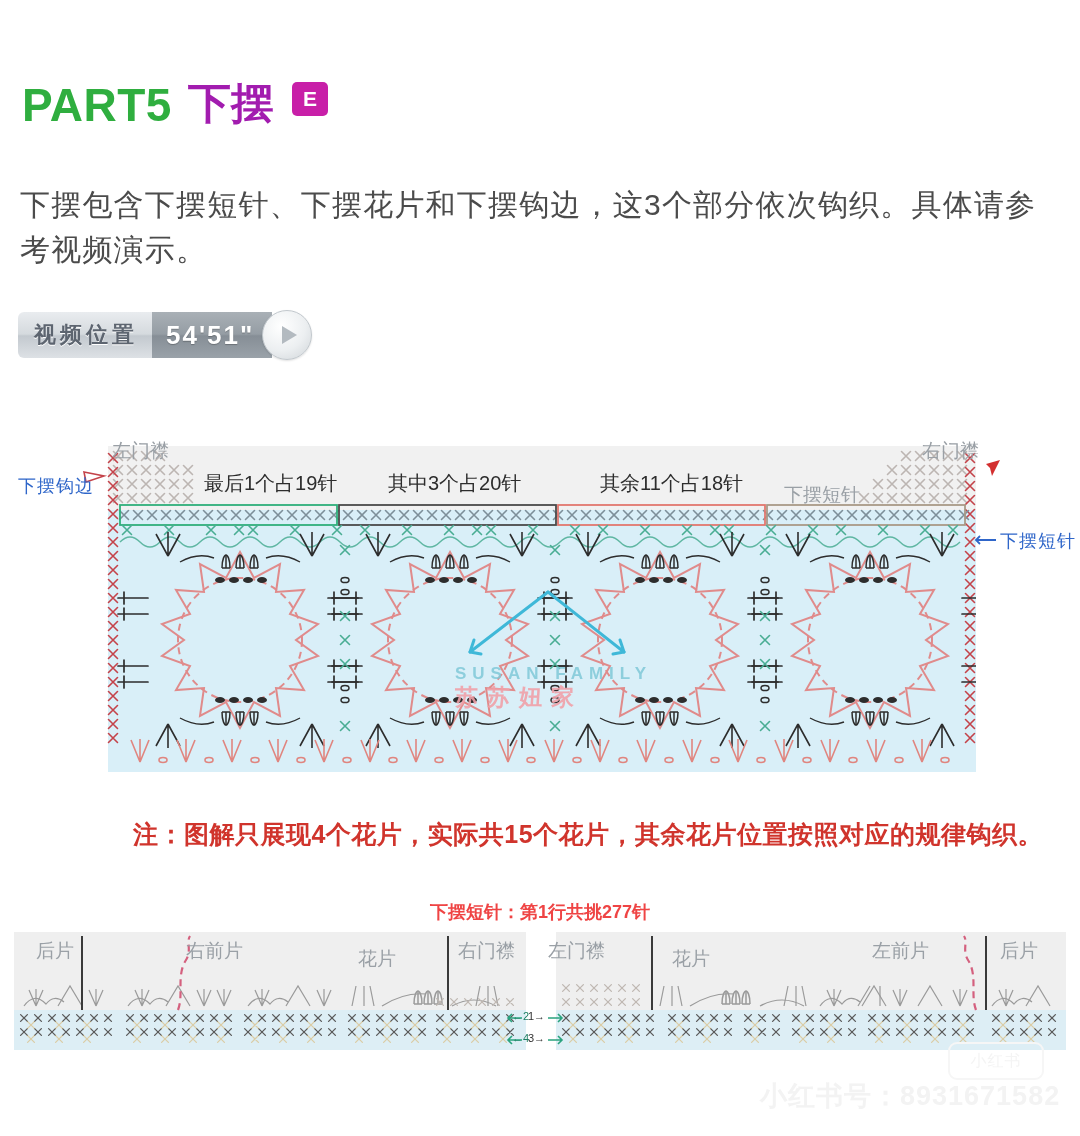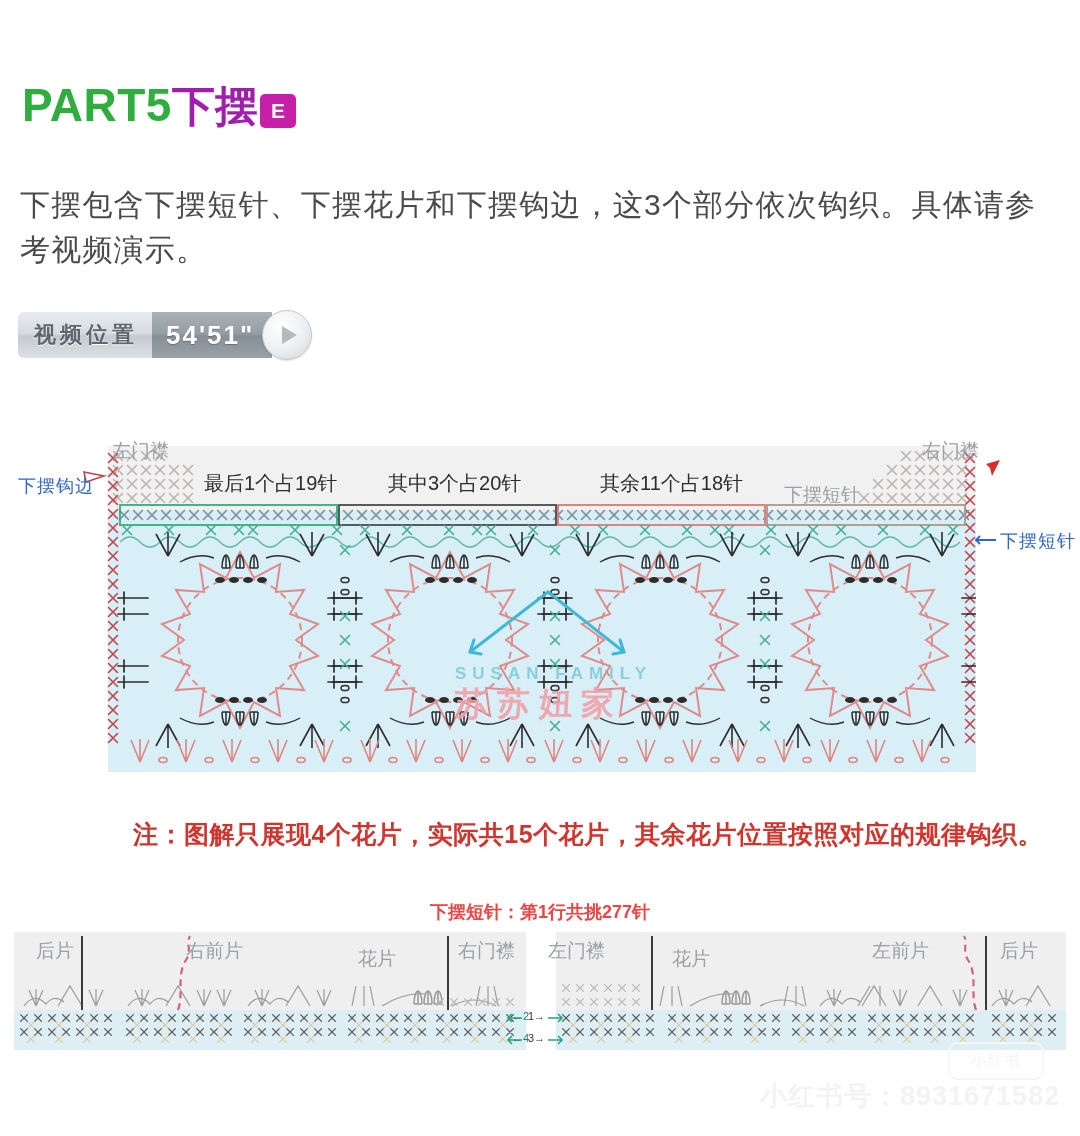--- a/index.html
+++ b/index.html
@@ -8,21 +8,21 @@
     background:#ffffff;
     font-family:"Liberation Sans","DejaVu Sans",sans-serif;
     overflow:hidden;
     position:relative;
   }
   .page{position:relative;width:1080px;height:1136px;}
 
   
   .title-row{
     position:absolute;left:22px;top:82px;
-    display:flex;align-items:flex-end;
+    display:flex;align-items:flex-start;gap:16px;
   }
   .title-part{
     font-size:46px;font-weight:bold;color:#2fae3f;
     letter-spacing:0.5px;line-height:1;
   }
   .title-cn{
     font-size:43px;font-weight:bold;color:#a21caf;
     line-height:1;
   }
   .title-badge{
@@ -92,21 +92,21 @@
     position:absolute;left:0;top:900px;width:1080px;text-align:center;
     color:#ef4444;font-size:18px;font-weight:bold;
   }
   .bottom-wrap{position:absolute;left:0;top:928px;width:1080px;height:140px;}
 
   .wm-center{
     position:absolute;left:455px;top:632px;width:220px;
     text-align:left;pointer-events:none;margin-top:32px;
   }
   .wm-en{font-size:17px;letter-spacing:6px;color:#7fc8d8;opacity:.85;font-weight:bold;}
-  .wm-cn{font-size:33px;letter-spacing:9px;color:#f0a0a8;opacity:.9;font-weight:bold;margin-top:-2px;}
+  .wm-cn{font-size:23px;letter-spacing:9px;color:#f0a0a8;opacity:.9;font-weight:bold;margin-top:-2px;}
 
   .wm-bottom{
     position:absolute;left:760px;top:1078px;
     font-size:27px;color:#f3f3f3;letter-spacing:1px;font-weight:bold;
   }
   .wm-logo{
     position:absolute;left:948px;top:1042px;
     width:92px;height:34px;border-radius:9px;border:2px solid #f6f6f6;
     color:#f4f4f4;font-size:16px;display:flex;align-items:center;justify-content:center;
     letter-spacing:1px;

